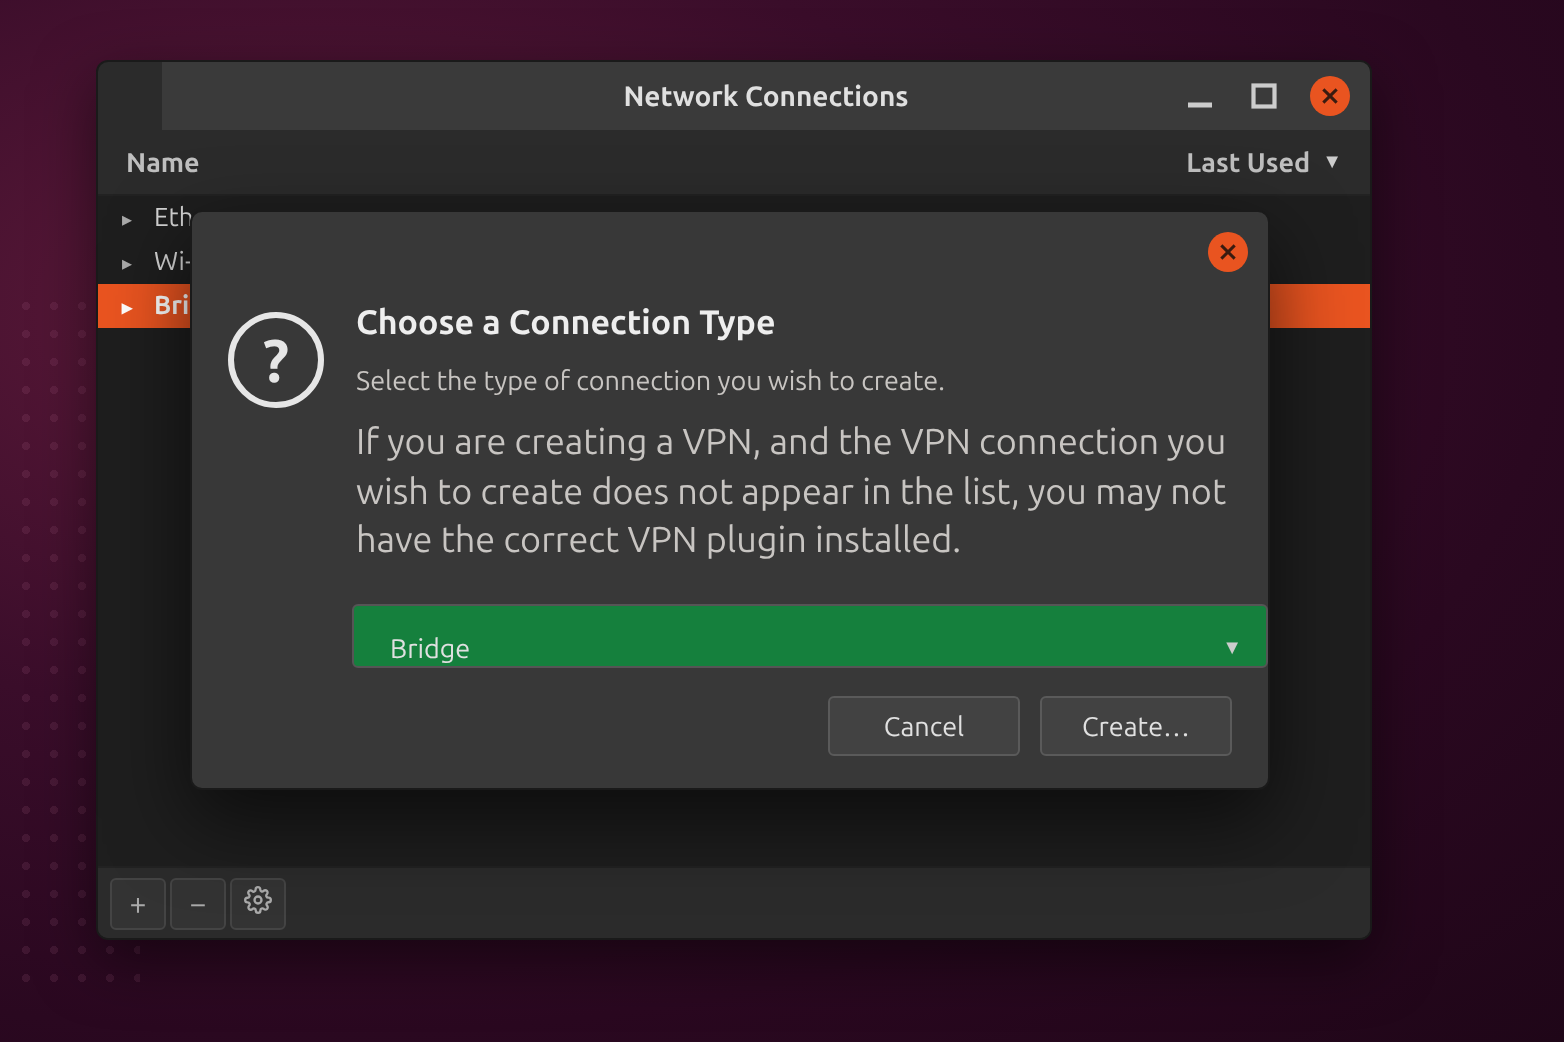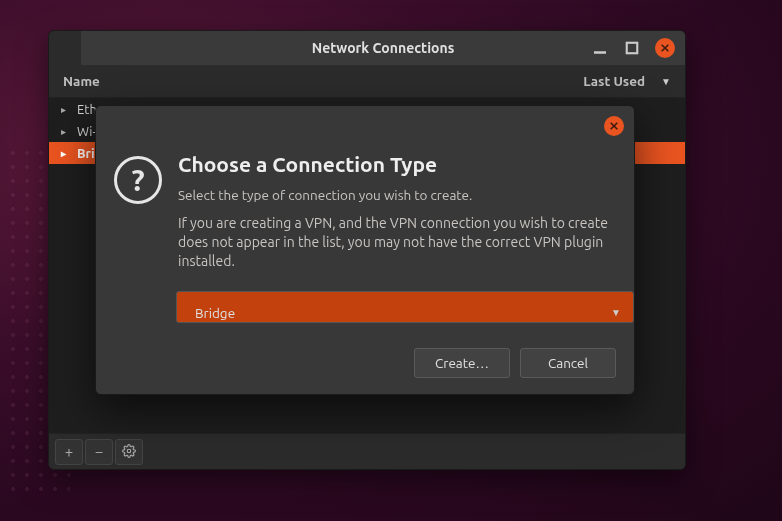--- a/index.html
+++ b/index.html
@@ -54,21 +54,21 @@
     background: #e95420; color: #3a1b10;
   }
   .wc-close svg { width: 10px; height: 10px; }
 
   .list-header {
     display: flex; justify-content: space-between;
     padding: 8px 14px 8px 14px;
     color: #bfbfbf; font-size: 13.5px; font-weight: 600;
     border-bottom: 1px solid #222;
   }
-  .list-header .lu { display: flex; align-items: center; gap: 16px; }
+  .list-header .lu { display: flex; align-items: center; gap: 6px; }
 
   .list { flex: 1; background: #1e1e1e; overflow: hidden; }
   .list-row {
     height: 22px; display: flex; align-items: center;
     padding-left: 12px; color: #d4d4d4; font-size: 13px;
   }
   .list-row.sel { background: #e95420; color: #fff; font-weight: 600; }
   .tri {
     width: 12px; display: inline-block; color: #aaa; font-size: 10px; margin-right: 4px;
   }
@@ -104,26 +104,26 @@
   .dialog .d-close svg { width: 10px; height: 10px; }
 
   .d-body { display: flex; padding: 46px 22px 16px 18px; gap: 16px; height: calc(100% - 58px); }
   .q-icon {
     flex: 0 0 48px; height: 48px; border: 3px solid #e6e6e6; border-radius: 50%;
     display: flex; align-items: center; justify-content: center;
     color: #e6e6e6; font-size: 30px; font-weight: 600;
     margin-top: 4px;
   }
   .d-text { flex: 1; }
-  .d-title { font-size: 21px; font-weight: 700; color: #eee; margin-bottom: 10px; }
+  .d-title { font-size: 17px; font-weight: 700; color: #eee; margin-bottom: 10px; }
   .d-sub { font-size: 13.5px; color: #c8c5c2; margin-bottom: 10px; line-height: 1.35; }
-  .d-note { font-size: 14px; color: #c8c5c2; line-height: 1.35; margin-bottom: 20px; }
+  .d-note { font-size: 18px; color: #c8c5c2; line-height: 1.35; margin-bottom: 20px; }
 
   .combo {
-    height: 32px; background: #c2410c; border: 1px solid #555; border-radius: 3px;
+    height: 32px; background: #15803d; border: 1px solid #555; border-radius: 3px;
     display: flex; align-items: center; justify-content: space-between;
     padding: 12px 12px 0 18px; color: #e0e0e0; font-size: 13.5px;
     cursor: pointer; width: 458px; margin-left: -2px;
   }
 
   .d-actions {
     position: absolute; right: 18px; bottom: 16px;
     display: flex; gap: 10px;
   }
   .btn {
@@ -223,19 +223,19 @@
 
       <div class="combo">
         <span>Bridge</span>
         <span class="chev">▼</span>
       </div>
     </div>
   </div>
 
   <div class="d-actions">
     <div class="btn">
+      <span>Cancel</span>
+    </div>
+    <div class="btn">
       <span>Create…</span>
     </div>
-    <div class="btn">
-      <span>Cancel</span>
-    </div>
   </div>
 </div>
 
 </body></html>

